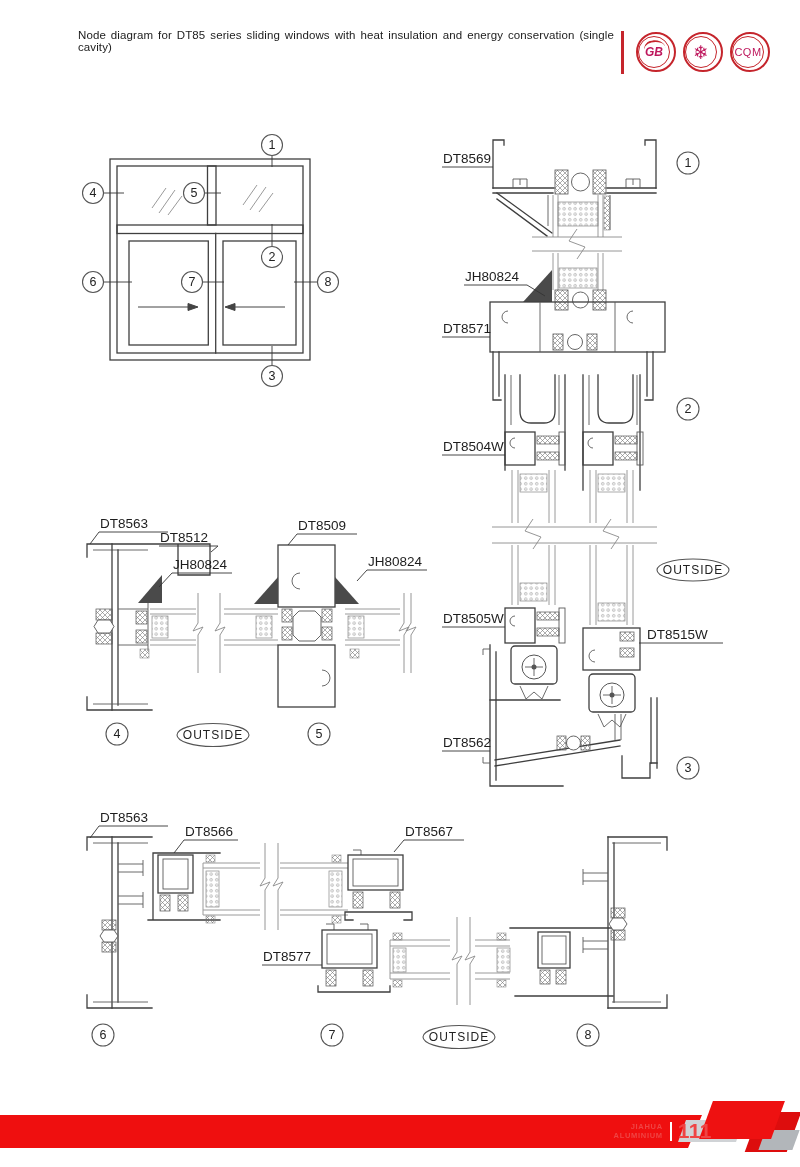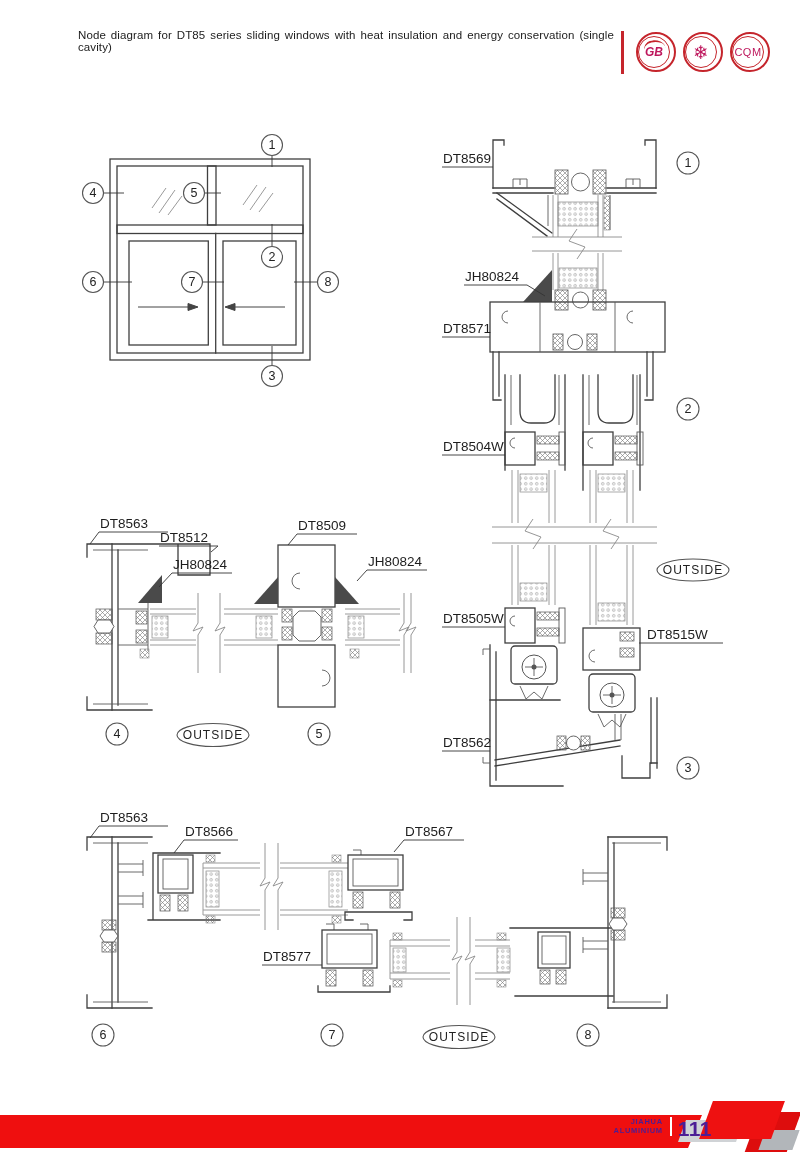--- a/index.html
+++ b/index.html
@@ -35,21 +35,21 @@
   .glass{stroke:#9a9a9a;stroke-width:1;fill:none;}
   .brk{stroke:#8a8a8a;stroke-width:.9;fill:none;}
   .lead{stroke:#333;stroke-width:.9;fill:none;}
   .tri{fill:#4a4a4a;stroke:none;}
   .cofill{fill:#fff;stroke:#555;stroke-width:1.1;}
 
   
   .footer-band{position:absolute;left:0;top:1115px;width:702px;height:33px;background:#ef0f0f;
        clip-path:polygon(0 0,100% 0,calc(100% - 14px) 100%,0 100%);z-index:1;}
   .footer-text{position:absolute;left:540px;top:1117px;width:172px;height:28px;z-index:5;
-       display:flex;justify-content:flex-end;color:#4c1d95;}
+       display:flex;align-items:center;justify-content:flex-end;color:#ef4444;}
   .brand{font-size:7.5px;font-weight:bold;letter-spacing:.7px;text-align:right;line-height:1.25;}
   .fdiv{width:2px;height:19px;background:#fff;margin:0 6px 0 7px;}
   .pageno{font-size:21px;font-weight:bold;letter-spacing:.5px;}
   .pgram{position:absolute;transform:skewX(-20deg);}
   .p-gray1{left:682px;top:1120px;width:58px;height:22px;background:#d0d3d6;z-index:2;}
   .p-red2{left:752px;top:1112px;width:42px;height:40px;background:#dd0d0d;z-index:2;}
   .p-gray2{left:762px;top:1130px;width:34px;height:20px;background:#b2b6ba;z-index:3;}
   .p-redbig{left:706px;top:1101px;width:72px;height:38px;background:#ee1111;z-index:4;}
 </style>
 </head>

